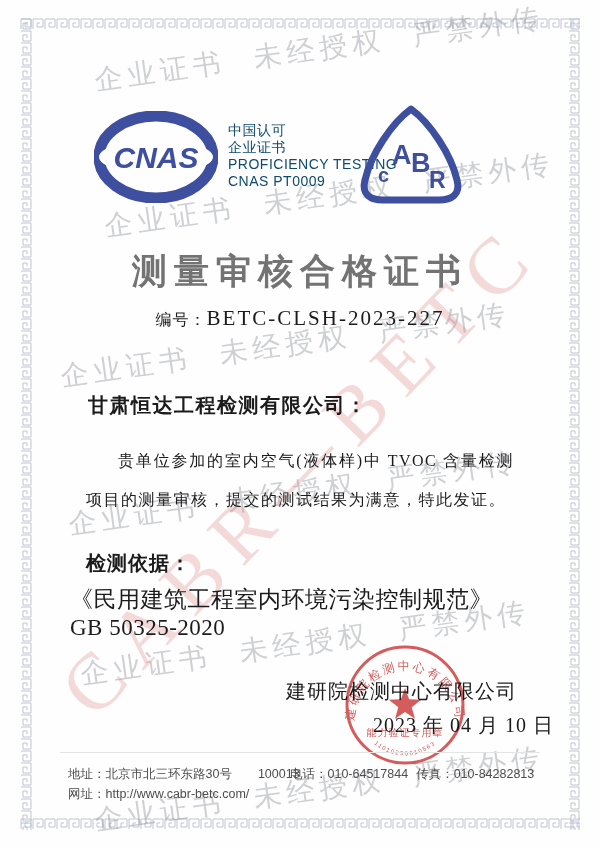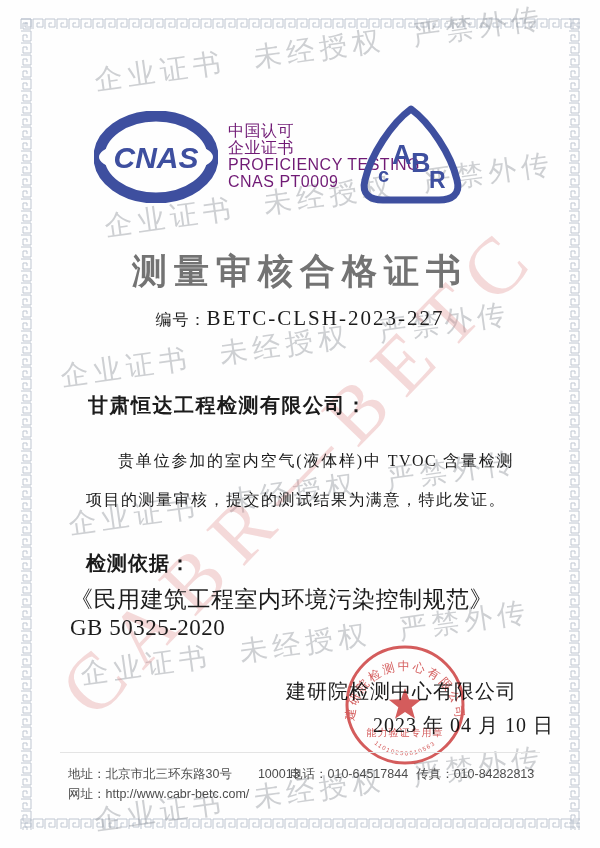--- a/index.html
+++ b/index.html
@@ -24,21 +24,21 @@
     font-family:"Liberation Serif","DejaVu Serif",serif;
     font-size:80px; letter-spacing:16px; font-weight:400;
     color:rgba(223,132,132,.30);
     transform:translate(-50%,-50%) rotate(-46deg);
   }
   
   .cnas-logo{position:absolute; left:94px; top:111px;}
   .cnas-lines{
     position:absolute; left:228px; top:122px;
     font-family:"Liberation Sans","DejaVu Sans",sans-serif;
-    font-size:16px; line-height:17px; color:#701a75; letter-spacing:.5px;
+    font-size:14px; line-height:17px; color:#0c4a6e; letter-spacing:.5px;
   }
   .cabr-logo{position:absolute; left:354px; top:102px;}
   
   .title{
     position:absolute; left:0; top:248px; width:100%; text-align:center;
     font-size:35px; font-weight:700; letter-spacing:7px; color:#737373;
   }
   .certno{position:absolute; left:0; top:306px; width:100%; text-align:center;}
   .certno .lbl{font-size:16px; letter-spacing:1px;}
   .certno .val{font-size:21px; letter-spacing:2px;}

